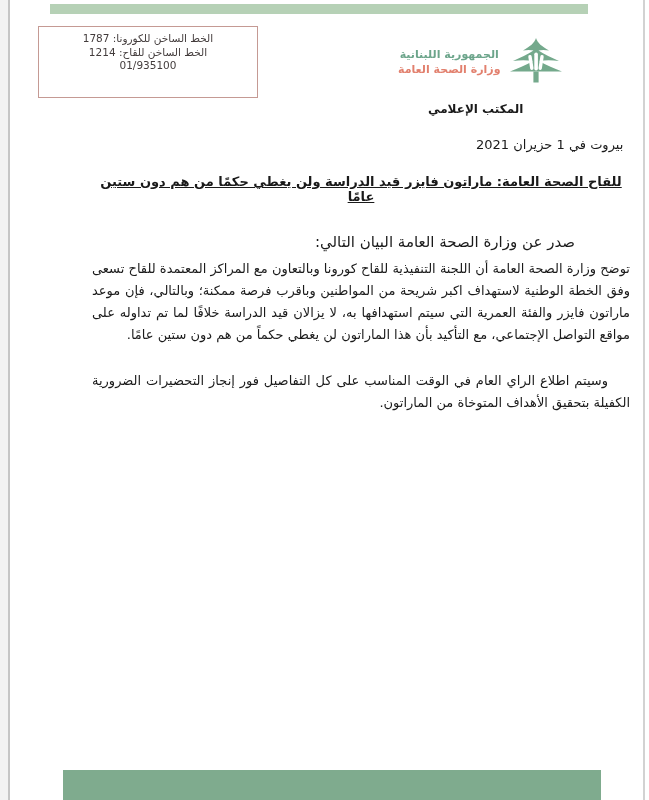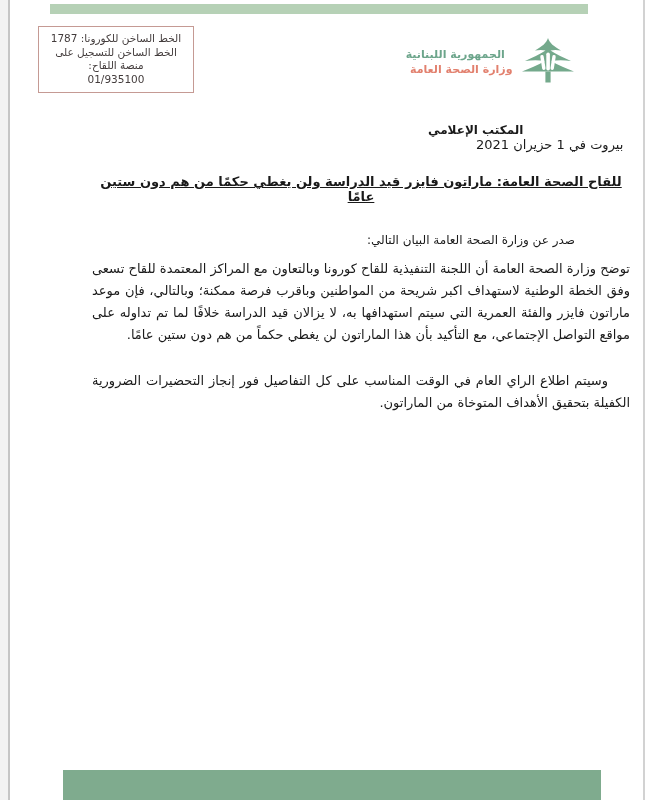--- a/index.html
+++ b/index.html
@@ -11,43 +11,43 @@
   }
   
   .edge-left-strip { position:absolute; left:0; top:0; bottom:0; width:8px; background:#f3f3f3; }
   .edge-left-line  { position:absolute; left:8px; top:0; bottom:0; width:2px; background:#c6c6c6; }
   .edge-right-line { position:absolute; left:643px; top:0; bottom:0; width:2px; background:#d2d2d2; }
 
   .top-bar    { position:absolute; left:50px;  top:4px;   width:538px; height:10px; }
   .bottom-bar { position:absolute; left:63px;  top:770px; width:538px; height:30px; }
 
   .hotline-box {
-    position:absolute; left:38px; top:26px; width:156px; padding:5px 4px 6px 4px;
+    position:absolute; left:38px; top:26px; width:220px; padding:5px 4px 24px 4px;
     border:1px solid #c59a94; box-sizing:border-box;
     direction:rtl; text-align:center;
     font-size:10.5px; line-height:13.5px; color:#433c3c;
   }
 
   .logo { position:absolute; left:398px; top:36px; display:flex; align-items:center; gap:7px; }
   .logo-text { direction:rtl; text-align:center; font-weight:bold; font-size:11px; line-height:15px; letter-spacing:1.5px; white-space:nowrap; }
   .logo-line1 { }
   .logo-line2 { }
 
-  .office   { position:absolute; left:428px; top:123px; direction:rtl; font-weight:bold; font-size:12px; }
+  .office   { position:absolute; left:428px; top:102px; direction:rtl; font-weight:bold; font-size:12px; }
   .dateline { position:absolute; left:440px; top:137px; direction:rtl; font-size:13px;margin-left:36px; }
 
   .doc-title {
     position:absolute; left:92px; top:174px; width:538px;
     direction:rtl; text-align:center;
     font-weight:bold; font-size:13px; text-decoration:underline;
   }
 
   .lead {
     position:absolute; left:92px; top:233px; width:538px;
-    direction:rtl; font-size:12px; text-indent:55px;
+    direction:rtl; font-size:15px; text-indent:55px;
   }
 
   .para {
     position:absolute; left:92px; width:538px; margin:0;
     direction:rtl; text-align:justify; font-size:13px; line-height:22px;
   }
   .para-1 { top:258px; }
   .para-2 { top:370px; text-indent:22px; }
 </style>
 </head>
@@ -56,28 +56,28 @@
 <div>
 
   <div class="edge-left-strip"></div>
   <div class="edge-left-line"></div>
   <div class="edge-right-line"></div>
 
   <div class="top-bar" style="background: rgb(182, 209, 182);"></div>
 
   <div class="hotline-box" style="border-color: rgb(197, 154, 148);">
     <div>الخط الساخن للكورونا: 1787</div>
-    <div>الخط الساخن للتسجيل على منصة اللقاح:</div>
+    <div>الخط الساخن للقاح: 1214</div>
     <div>01/935100</div>
   </div>
 
   <div class="logo">
     <div class="logo-text">
       <div class="logo-line1" style="color: rgb(108, 165, 139);">الجمهورية اللبنانية</div>
-      <div class="logo-line2" style="color: rgb(226, 128, 110); margin-left: 12px;">وزارة الصحة العامة</div>
+      <div class="logo-line2" style="color: rgb(226, 128, 110);">وزارة الصحة العامة</div>
     </div>
     <svg width="56" height="52" viewBox="0 0 56 52" aria-hidden="true">
       <g fill="#74a98c">
         <path d="M28 2 C29.5 7 34 10.5 41 14.5 C37 13.8 33 13.8 30.5 14.6 C36 18.5 44 22 51 25 C44 24 37 24 31 25 C38 29 47 32.5 54 35.5 L2 35.5 C9 32.5 18 29 25 25 C19 24 12 24 5 25 C12 22 20 18.5 25.5 14.6 C23 13.8 19 13.8 15 14.5 C22 10.5 26.5 7 28 2 Z"></path>
         <rect x="25.4" y="35.5" width="5.2" height="11"></rect>
       </g>
       <g fill="#ffffff">
         <rect x="21.2" y="19" width="3.4" height="15" rx="1.7" transform="rotate(-9 23 26.5)"></rect>
         <rect x="26.3" y="16.5" width="3.6" height="18" rx="1.8"></rect>
         <rect x="31.4" y="19" width="3.4" height="15" rx="1.7" transform="rotate(9 33 26.5)"></rect>

